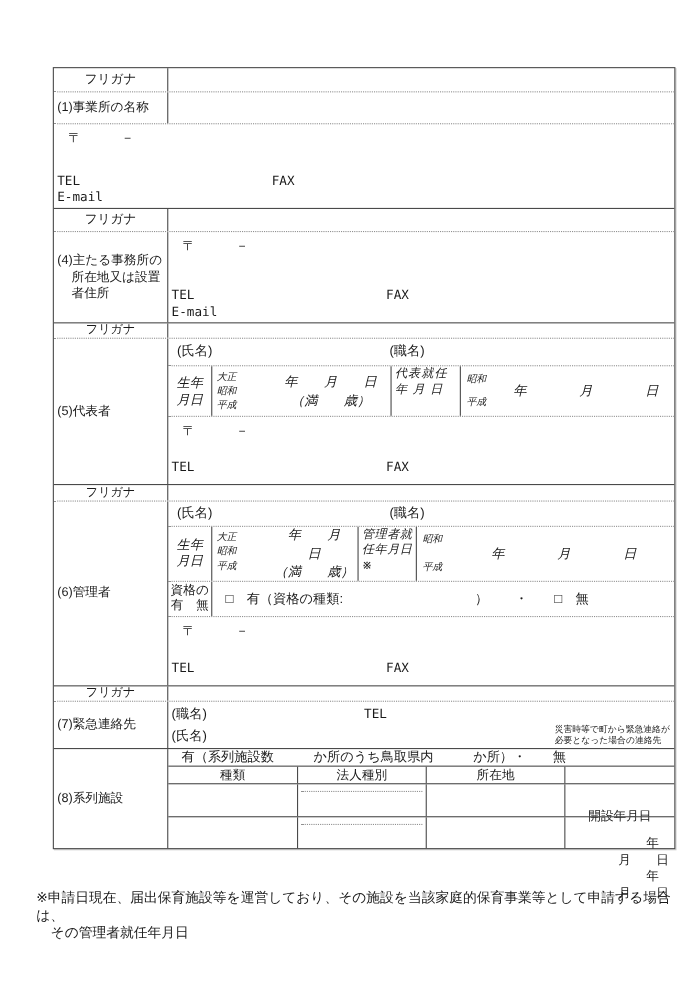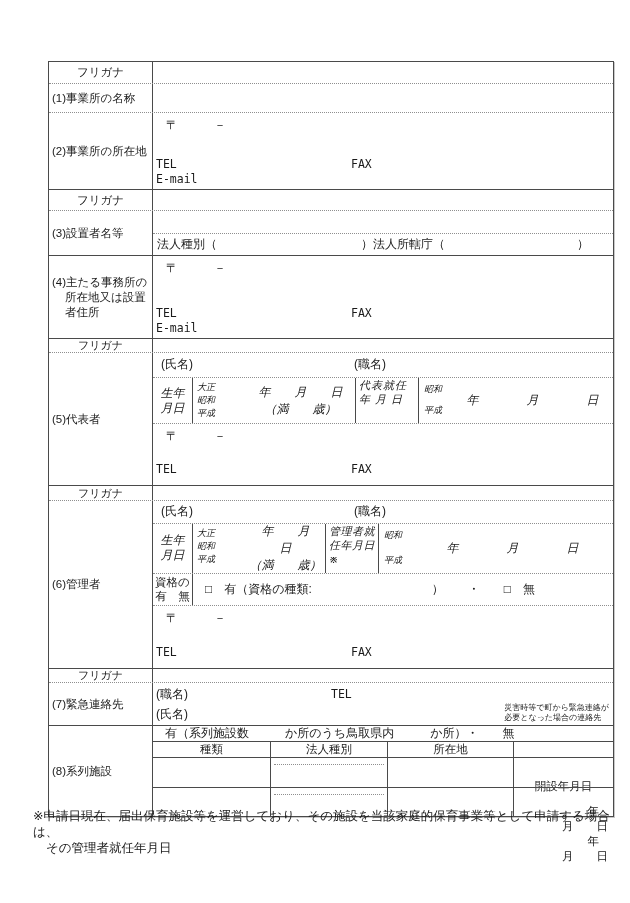--- a/index.html
+++ b/index.html
@@ -102,46 +102,38 @@
       <div class="lbl c">フリガナ</div>
       <div class="content"></div>
     </div>
 
     <div class="row dot" style="height:29px">
       <div class="lbl">(1)事業所の名称</div>
       <div class="content"></div>
     </div>
 
     <div class="row" style="height:77px">
-      <div class="lbl">(2)事業所の所在地</div>
       <div class="content">
         <div class="addr">
           <div class="postal">〒　　　－</div>
           <div class="sp"></div>
           <div class="telfax">
             <span class="t1">TEL</span>
             <span>FAX</span>
           </div>
           <div class="email">E-mail</div>
         </div>
       </div>
     </div>
 
     <div class="row dot" style="height:21px">
       <div class="lbl c">フリガナ</div>
       <div class="content"></div>
     </div>
 
-    <div class="row" style="height:45px">
-      <div class="lbl">(3)設置者名等</div>
-      <div class="content">
-        <div class="sub subdot" style="height:24px"></div>
-        <div class="sub" style="height:21px;display:flex;align-items:center;padding-left:4px;font-size:12px">法人種別（　　　　　　　　　　　　）法人所轄庁（　　　　　　　　　　　）</div>
-      </div>
-    </div>
 
     <div class="row" style="height:83px">
       <div class="lbl">
         <span class="stack">
           <span style="display:block">(4)主たる事務所の</span>
           <span style="display:block;padding-left:13px">所在地又は設置</span>
           <span style="display:block;padding-left:13px">者住所</span>
         </span>
       </div>
       <div class="content">

